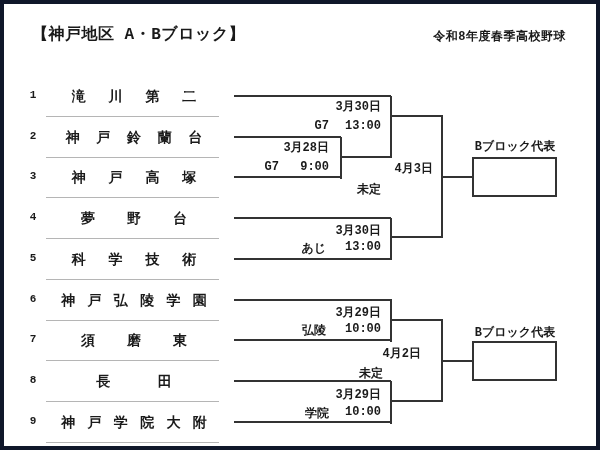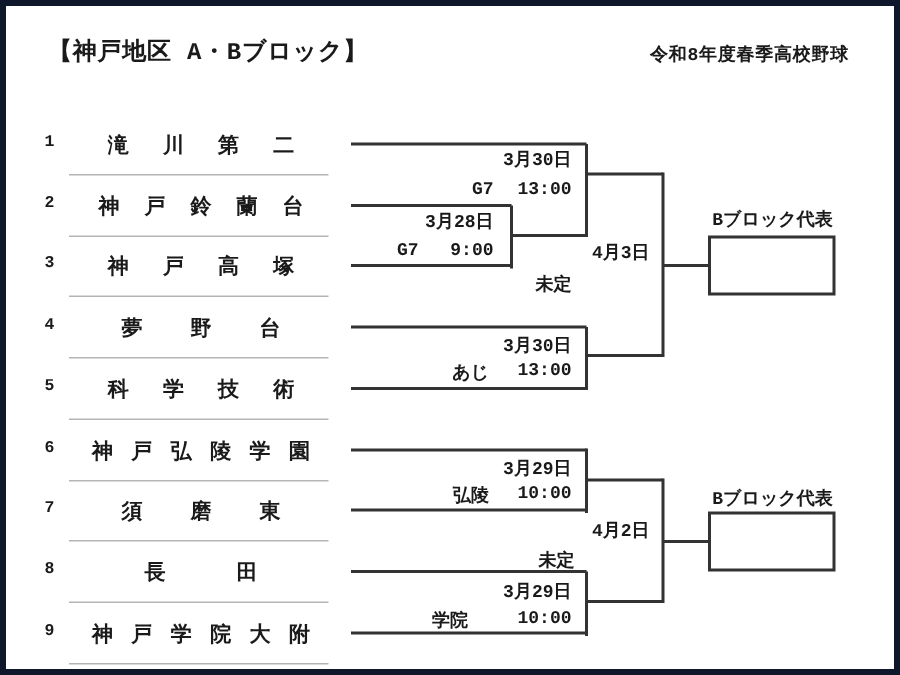--- a/index.html
+++ b/index.html
@@ -162,24 +162,24 @@
   <span class="ann" style="right:215px;top:236px;">13:00</span>
 
   <span class="ann" style="right:163px;top:156px;">4月3日</span>
   <span class="ann" style="right:215px;top:177px;">未定</span>
 
   <span class="ann" style="right:215px;top:300px;">3月29日</span>
   <span class="ann" style="right:270px;top:318px;">弘陵</span>
   <span class="ann" style="right:215px;top:318px;">10:00</span>
 
   <span class="ann" style="right:215px;top:382px;">3月29日</span>
-  <span class="ann" style="right:284px;top:401px;">学院</span>
+  <span class="ann" style="right:267px;top:401px;">学院</span>
   <span class="ann" style="right:215px;top:401px;">10:00</span>
 
-  <span class="ann" style="right:163px;top:341px;margin-left:12px;">4月2日</span>
+  <span class="ann" style="right:175px;top:341px;margin-left:12px;">4月2日</span>
   <span class="ann" style="right:213px;top:361px;">未定</span>
 
   <div class="block-label" style="left:461px;top:134px;">Bブロック代表</div>
   <div class="winner-box" style="left:468px;top:153px;"></div>
 
   <div class="block-label" style="left:461px;top:320px;">Bブロック代表</div>
   <div class="winner-box" style="left:468px;top:337px;"></div>
 
 </div>
 

